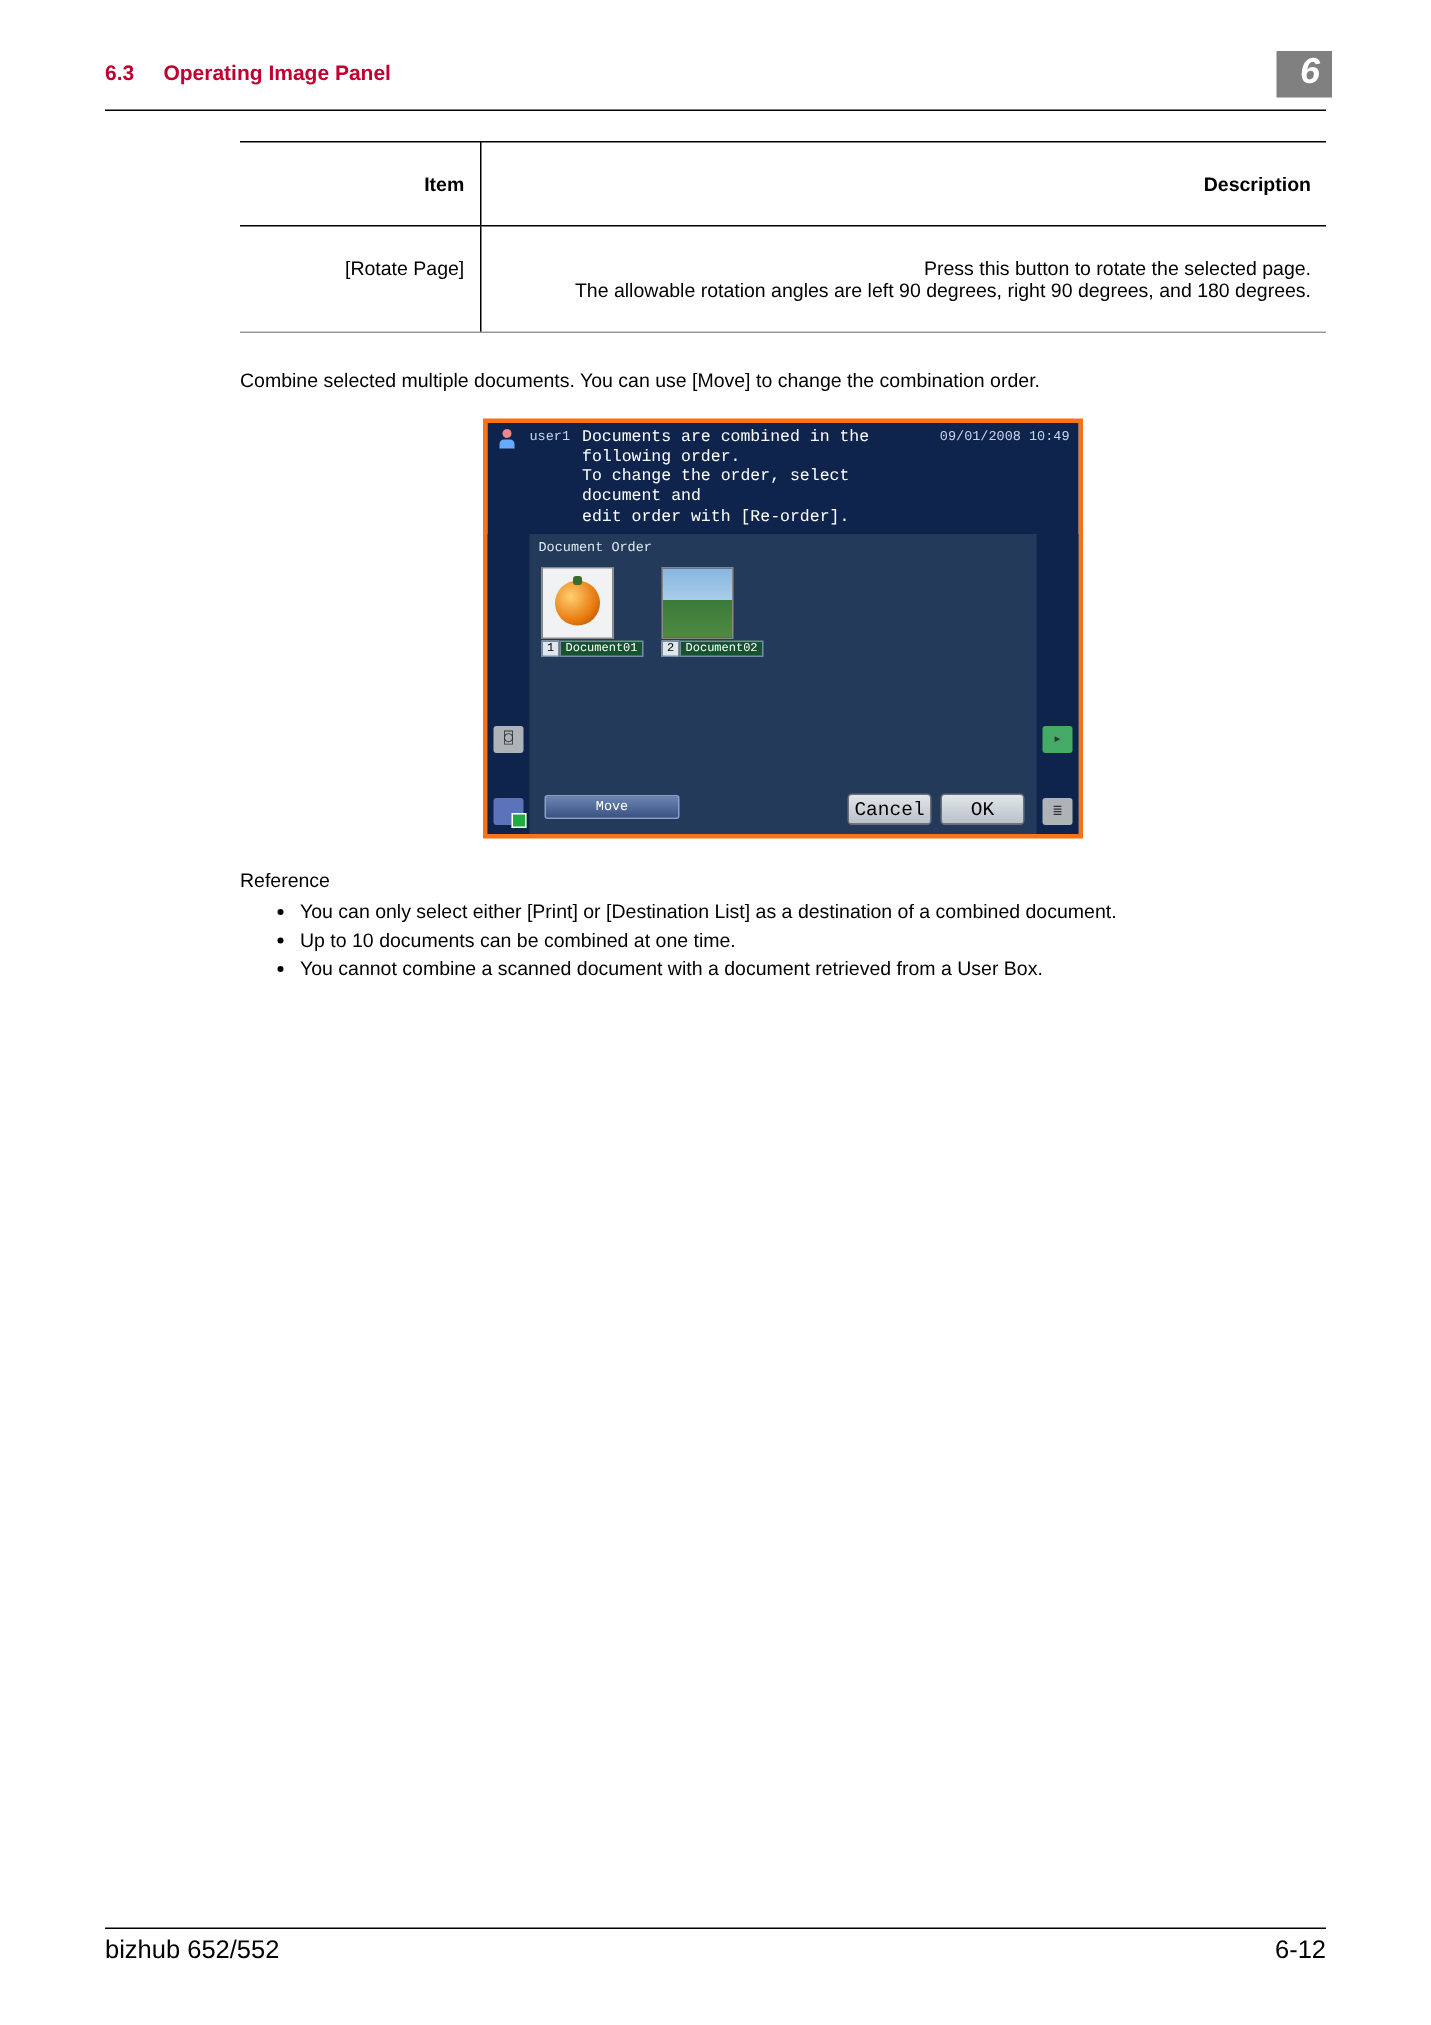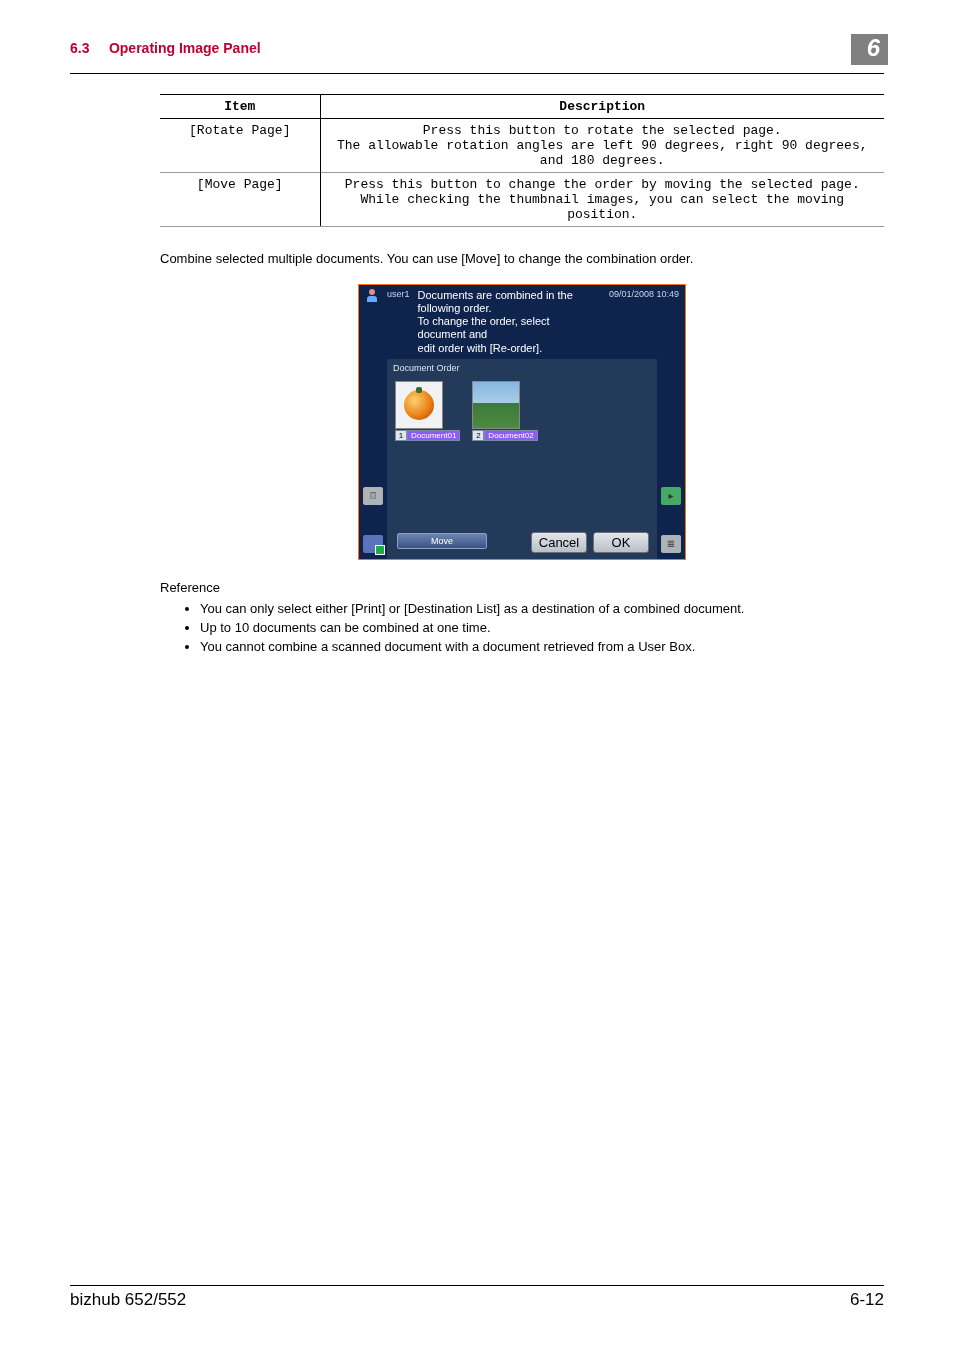--- a/index.html
+++ b/index.html
@@ -23,21 +23,21 @@
     background: #808080; color: #fff; font-weight: bold;
     font-style: italic; font-size: 24px;
     padding: 0 8px 2px 16px; margin-right: -4px;
     line-height: 1.2;
   }
   .content-wrap { margin-left: 90px; }
   table.item-table {
     width: 100%; border-collapse: collapse; font-size: 13px; margin-bottom: 24px;
   }
   .item-table th, .item-table td {
-    text-align: center; vertical-align: top; padding: 4px 10px; font-family: Liberation Mono, monospace;
+    text-align: right; vertical-align: top; padding: 20px 10px;
   }
   .item-table thead th {
     border-top: 1px solid #000; border-bottom: 1px solid #000;
   }
   .item-table tbody tr td {
     border-top: 1px solid #999;
   }
   .item-table tbody tr:last-child td {
     border-bottom: 1px solid #999;
   }
@@ -45,22 +45,22 @@
     width: 160px; border-right: 1px solid #000;
   }
   h2.subheading {
     font-size: 17px; font-weight: bold; margin: 24px 0 8px 0;
   }
   .para { font-size: 13px; margin-bottom: 18px; }
 
   
   .panel-wrap { display: flex; justify-content: center; margin: 6px 0 20px 0; }
   .panel {
-    width: 328px; font-family: Liberation Sans, sans-serif; font-size: 9px;
-    color: #d0e0f0; border: 1px solid #f97316;
+    width: 400px; font-family: Liberation Mono, monospace; font-size: 9px;
+    color: #d0e0f0; border: 3px solid #f97316;
   }
   .panel-top {
     display: flex; align-items: flex-start; background: #0f244d;
     padding: 4px 6px; gap: 8px;
   }
   .user-icon { width: 14px; display:flex; flex-direction:column; gap:1px; }
   .user-icon .head { width:6px;height:6px;border-radius:50%;background:#e88; margin:0 auto;}
   .user-icon .body { width:10px;height:6px;border-radius:3px 3px 0 0;background:#6af; margin:0 auto;}
   .user-label { color:#c8d4ea; }
   .panel-date { margin-left: auto; color:#c8d4ea; }
@@ -94,21 +94,21 @@
   .thumb .orange::after{content:"";position:absolute;top:-3px;left:12px;width:6px;height:6px;background:#3a6b2a;border-radius:2px;}
   .thumb .sky {
     width:100%;height:100%;
     background: linear-gradient(#87b6e0 0%, #a8cde8 45%, #3a7a3a 46%, #4f8a40 100%);
   }
   .thumb-caption {
     display:flex;margin-top:1px;
   }
   .thumb-num { width:12px;background:#dfe6ec;color:#000;text-align:center;font-size:8px;border:1px solid #7a8aa0;}
   .thumb-name {
-    flex:1;background:#8b5cf6;color:#fff;padding:0 3px;font-size:8px;border:1px solid #7a8aa0;white-space:nowrap;
+    flex:1;background:#14532d;color:#fff;padding:0 3px;font-size:8px;border:1px solid #7a8aa0;white-space:nowrap;
   }
   .move-btn {
     position:absolute; left:10px; bottom:10px;
     width: 90px; padding:2px 0; text-align:center;
     background:linear-gradient(#6c84b0,#3a5384); color:#fff; border:1px solid #8aa0c8;border-radius:2px;
     font-size:9px;
   }
   .ok-cancel {
     position:absolute; right:8px; bottom:6px; display:flex; gap:6px;
   }
@@ -147,25 +147,20 @@
         <tr>
           <th class="col-item">Item</th>
           <th>Description</th>
         </tr>
       </thead>
       <tbody>
         <tr>
           <td class="col-item">[Rotate Page]</td>
           <td style="white-space:pre-line;">Press this button to rotate the selected page.
 The allowable rotation angles are left 90 degrees, right 90 degrees, and 180 degrees.</td>
-        </tr>
-        <tr>
-          <td class="col-item">[Move Page]</td>
-          <td style="white-space:pre-line;">Press this button to change the order by moving the selected page.
-While checking the thumbnail images, you can select the moving position.</td>
         </tr>
       </tbody>
     </table>
 
     <div class="para">Combine selected multiple documents. You can use [Move] to change the combination order.</div>
 
     <div class="panel-wrap">
       <div class="panel">
         <div class="panel-top">
           <div class="user-icon">

